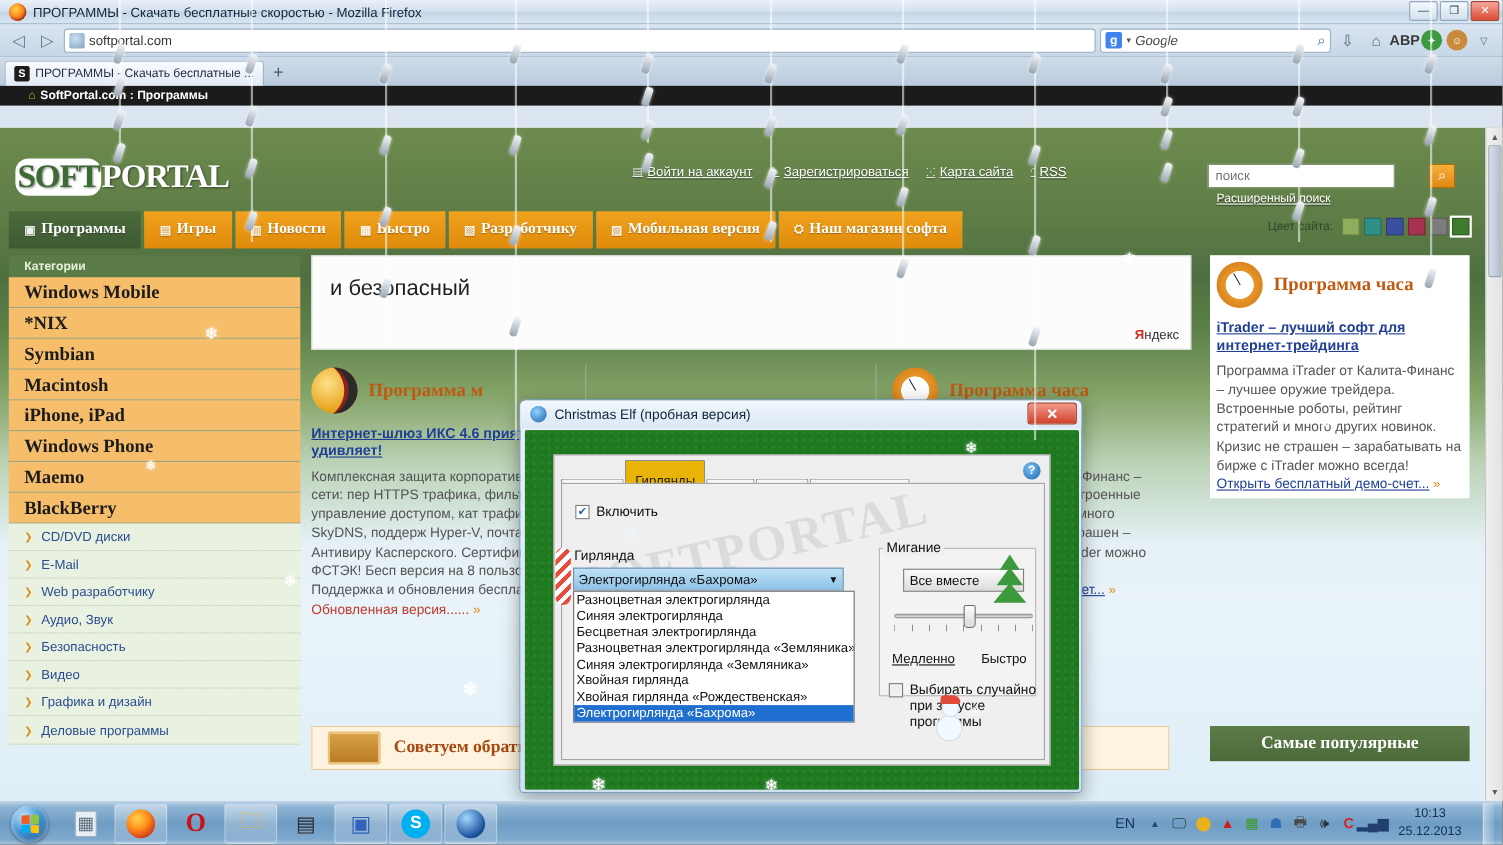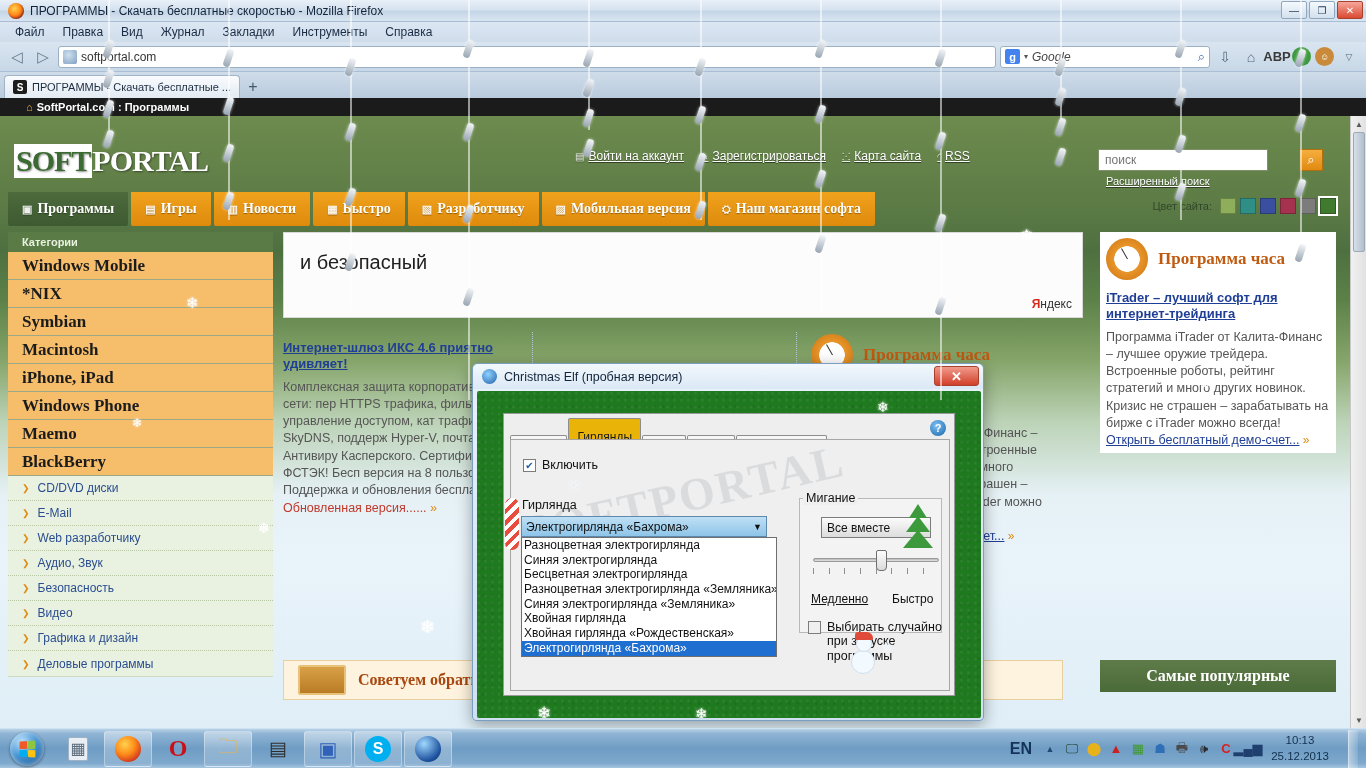--- a/index.html
+++ b/index.html
@@ -85,21 +85,21 @@
     background:linear-gradient(90deg,#d6dfe8,#b2bfcc); border:1px solid #9aa9b7; border-radius:2px;}
   #page-scroll .sb-arrow { position:absolute; left:0; width:16px; height:16px; display:flex;
     align-items:center; justify-content:center; font-size:8px; color:#5a5a5a;}
 
   #page { position:absolute; left:0; top:0; width:1350px; height:612px; }
 
   
   #site-header { position:relative; height:76px; }
   #logo { position:absolute; left:14px; top:28px; font-size:30px; font-weight:bold; color:#fff;
     letter-spacing:-1px; text-shadow:1px 1px 2px rgba(0,0,0,.45); font-family:"Liberation Serif",serif;}
-  #logo .soft { display:inline-block; background:#fff; color:#3c6a33; padding:0 2px; }
+  #logo .soft { display:inline-block; background:#fff; color:#3c6a33; padding:0 2px;border-radius:12px; }
   #toplinks { position:absolute; left:575px; top:33px; display:flex; gap:16px; align-items:center;}
   #toplinks a { color:#fff; font-size:12px; text-decoration:underline; white-space:nowrap;
     text-shadow:0 1px 1px rgba(0,0,0,.5); display:flex; align-items:center; gap:4px;}
   #toplinks .tl-ic { font-size:10px; opacity:.85;}
   #search-wrap { position:absolute; right:52px; top:33px; width:200px; }
   #site-search { width:170px; height:22px; background:#fff; border:1px solid #7d8f6c;
     font-size:12px; color:#9a9a9a; padding:0 6px; line-height:20px; }
   #site-search-btn { position:absolute; right:-25px; top:0; width:24px; height:22px;
     background:linear-gradient(#f6ae3e,#e08a12); border:1px solid #b0700c; color:#fff;
     display:flex; align-items:center; justify-content:center; font-size:13px;}
@@ -274,21 +274,21 @@
   #startorb .flag { width:16px;height:16px; display:grid; grid-template-columns:1fr 1fr;
     grid-template-rows:1fr 1fr; gap:1px; transform:perspective(20px) rotateY(-8deg);}
   #startorb .flag i { display:block; border-radius:1px;}
   .tbtn { width:48px; height:36px; margin-left:2px; display:flex; align-items:center; justify-content:center;
     border:1px solid rgba(255,255,255,.35); border-radius:3px;
     background:linear-gradient(rgba(255,255,255,.42),rgba(255,255,255,.08));}
   .tbtn.flat { border-color:transparent; background:transparent;}
   .tbtn .ico { width:26px; height:26px; display:flex; align-items:center; justify-content:center;
     font-size:20px; }
   #tray { margin-left:auto; display:flex; align-items:center; gap:6px; padding-right:8px; height:40px;}
-  #tray .tr-lang { color:#15335a; font-size:16px; font-weight:bold; padding:0 4px;}
+  #tray .tr-lang { color:#15335a; font-size:13px; font-weight:normal; padding:0 4px;}
   #tray .tr-ico { width:16px; height:16px; display:flex; align-items:center; justify-content:center;
     font-size:13px; }
   #clock { text-align:center; color:#12304f; font-size:11.5px; line-height:1.35; padding:0 6px;
     min-width:76px;}
   #showdesk { width:10px; height:38px; margin-left:4px;
     background:linear-gradient(90deg,rgba(255,255,255,.45),rgba(255,255,255,.12));
     border-left:1px solid rgba(255,255,255,.6);}
 </style>
 </head>
 <body>
@@ -298,29 +298,20 @@
   <div id="ff-titlebar">
     <span class="ff-logo"></span>
     <span id="ff-title">ПРОГРАММЫ - Скачать бесплатные скоростью - Mozilla Firefox</span>
     <div id="win-btns">
       <div class="wb">—</div>
       <div class="wb">❐</div>
       <div class="wb close">✕</div>
     </div>
   </div>
 
-  <div id="ff-menubar">
-    <span class="mi">Файл</span>
-    <span class="mi">Правка</span>
-    <span class="mi">Вид</span>
-    <span class="mi">Журнал</span>
-    <span class="mi">Закладки</span>
-    <span class="mi">Инструменты</span>
-    <span class="mi">Справка</span>
-  </div>
 
   <div id="ff-navbar">
     <span class="navbtn">◁</span>
     <span class="navbtn">▷</span>
     <div id="urlbar">
       <span class="favicon"></span>
       <span class="urltext">softportal.com</span>
     </div>
     <div id="searchbar">
       <span class="gicon">g</span>
@@ -478,20 +469,24 @@
         </div>
 
         <div id="center-col">
           <div id="promo-box">
             <span class="promo-txt">и безопасный</span>
             <span class="yandex"><b>Я</b><span>ндекс</span></span>
           </div>
 
           <div id="blocks">
             <div class="blk">
+              <div class="blk-head">
+                <span class="blk-emblem moon"></span>
+                <span class="blk-title">Программа м</span>
+              </div>
               <a class="blk-link">Интернет-шлюз ИКС 4.6 приятно удивляет!</a>
               <div class="blk-text">Комплексная защита корпоративной сети: пер HTTPS трафика, фильтрац управление доступом, кат трафика SkyDNS, поддерж Hyper-V, почта, Антивиру Касперского. Сертификат ФСТЭК! Бесп версия на 8 пользователе Поддержка и обновления бесплатно.</div>
               <div class="blk-more">
                 <span>Обновленная версия......</span>
                 <span class="chev">»</span>
               </div>
             </div>
 
             <div class="blk">
               <div class="blk-head"></div>

